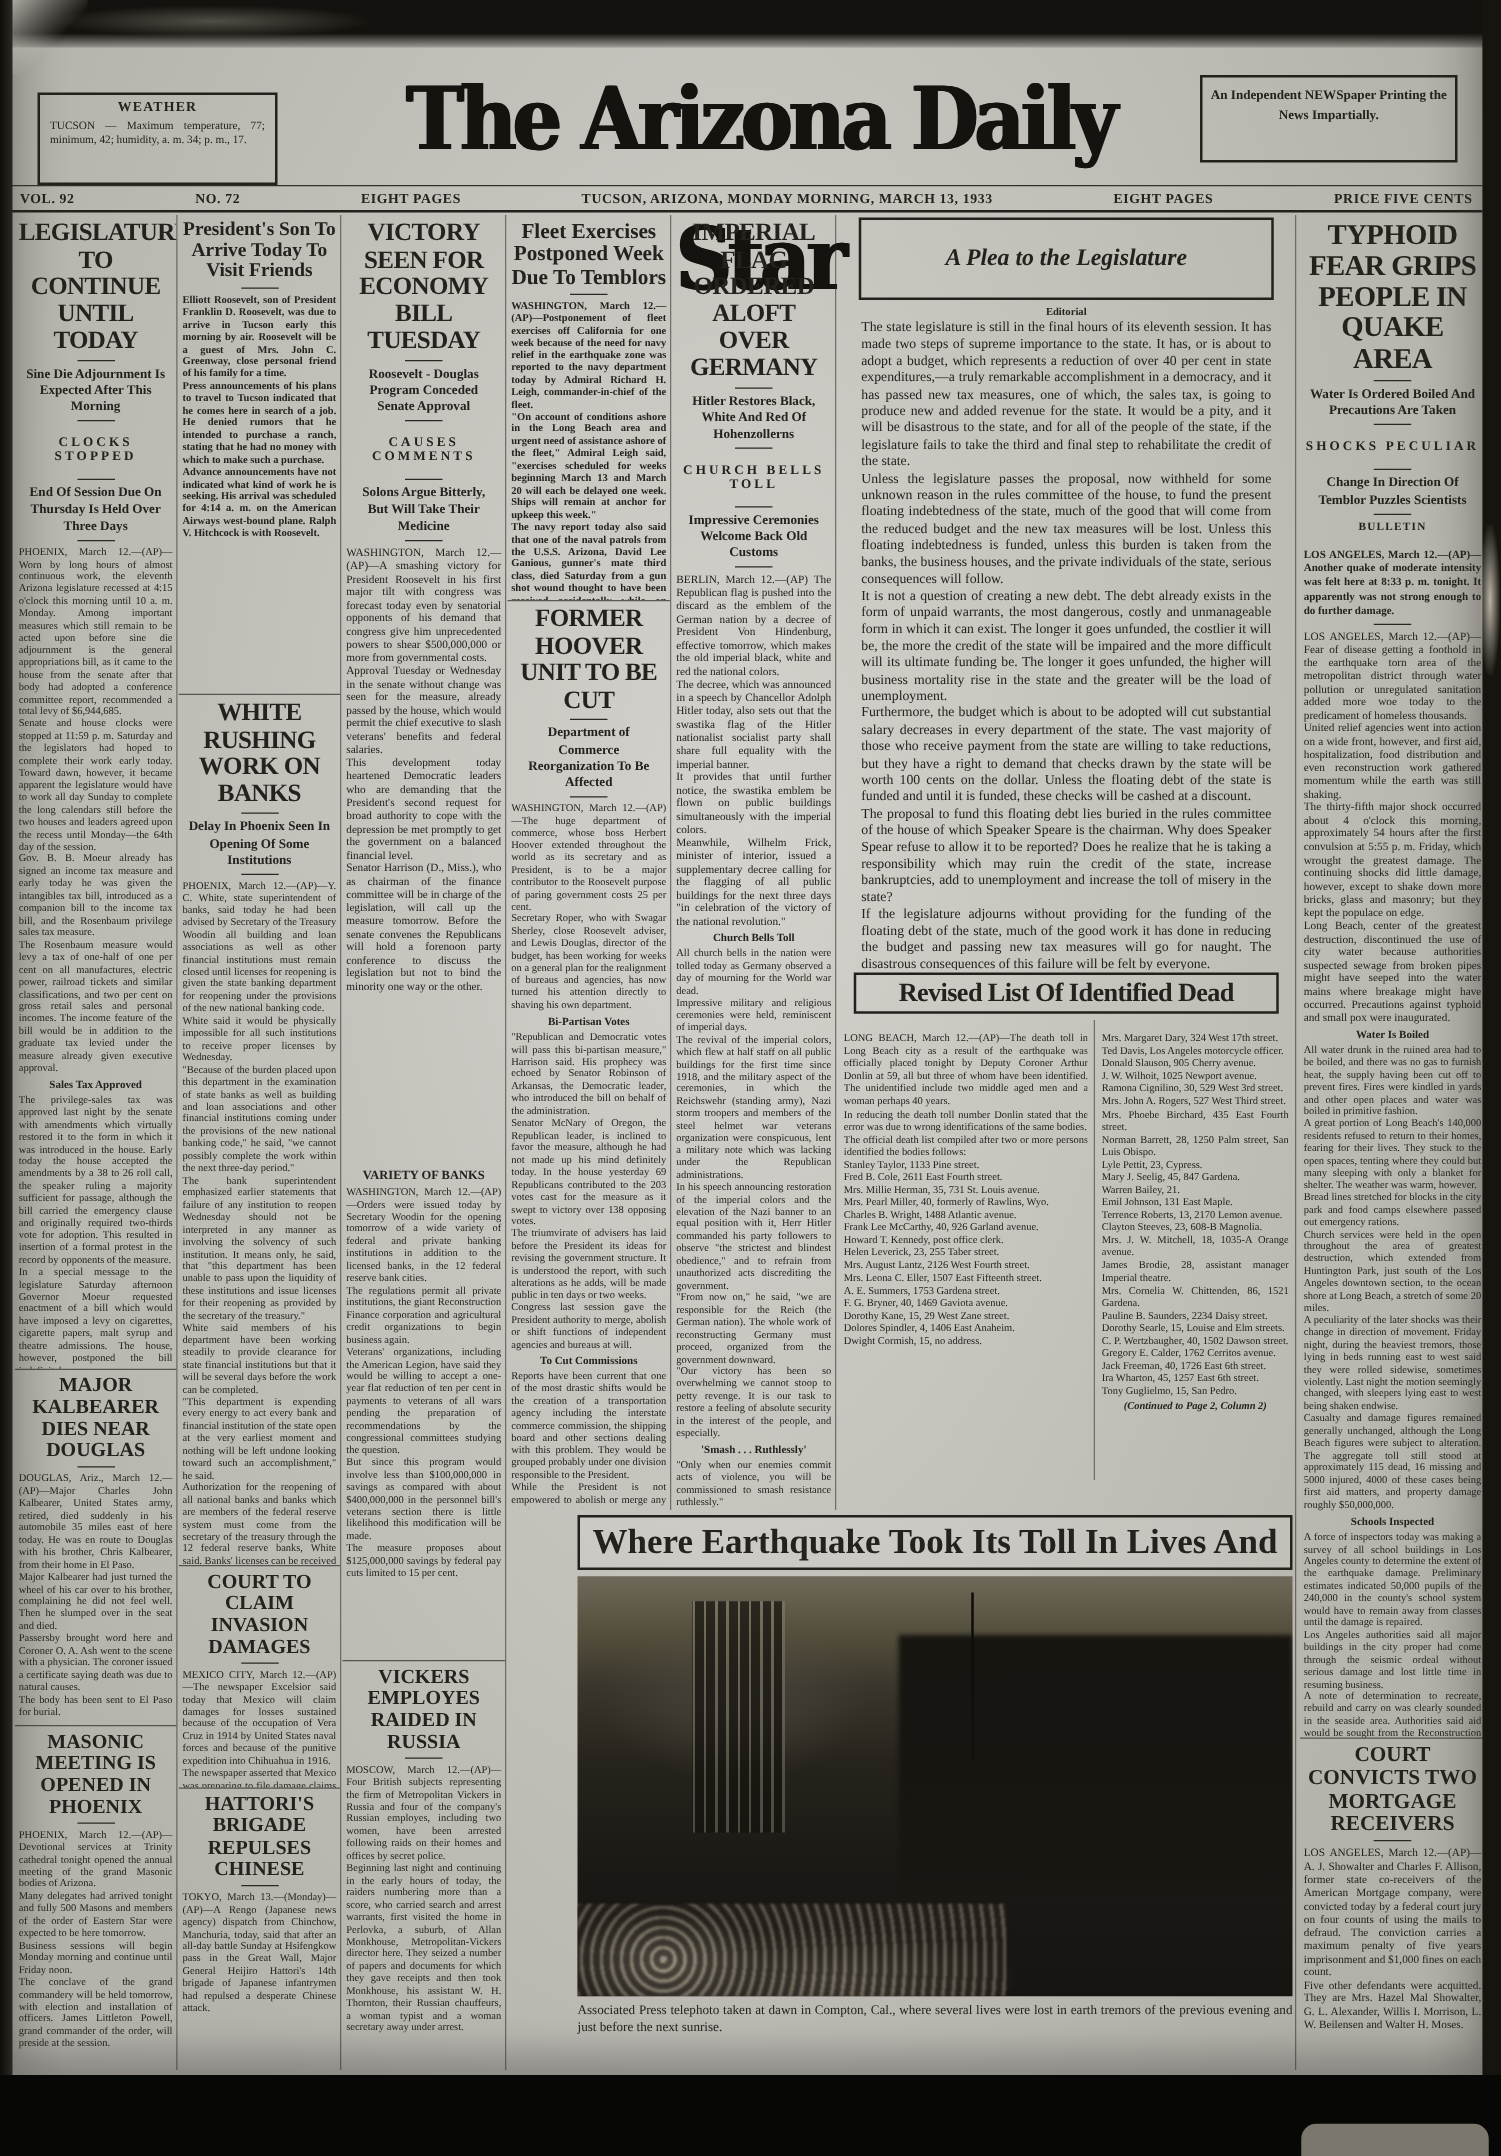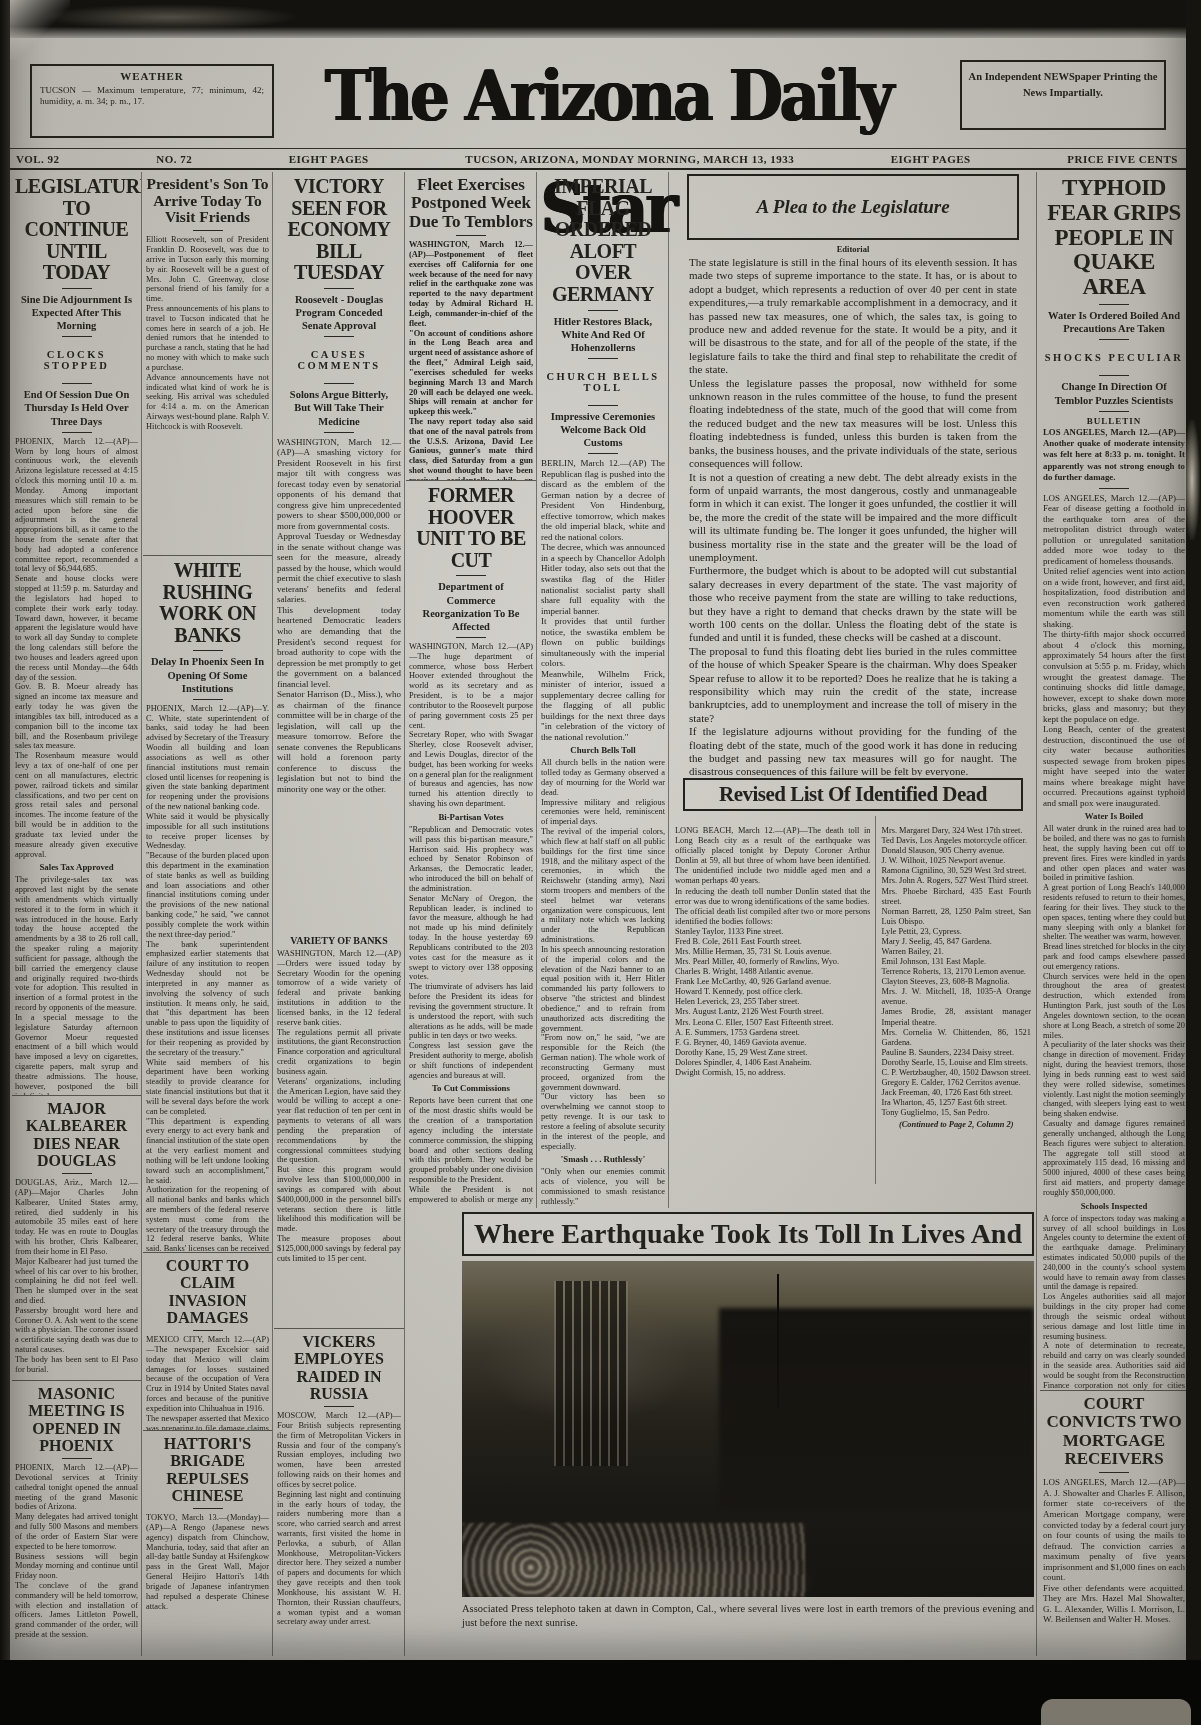--- a/index.html
+++ b/index.html
@@ -21,21 +21,21 @@
   .rightedge .blotch{position:absolute;left:-2px;top:420px;width:16px;height:120px;
            background:radial-gradient(ellipse,#b8b3a6,rgba(30,28,22,0) 75%);}
   .botband{position:absolute;left:0;top:1660px;width:1201px;height:65px;background:#070706;}
   .botband .blob{position:absolute;right:10px;bottom:0;width:150px;height:26px;border-radius:12px 12px 0 0;
            background:#8f8b80;opacity:.85;}
   .crease{position:absolute;left:0;top:0;width:70px;height:60px;
            background:linear-gradient(135deg,rgba(235,232,224,.8),rgba(235,232,224,0) 60%);}
 
   
   .mast{position:absolute;left:0;top:40px;width:1178px;height:108px;}
-  .wbox{position:absolute;left:22px;top:24px;width:244px;height:74px;border:2px solid #23211c;
+  .wbox{position:absolute;left:22px;top:34px;width:192px;height:74px;border:2px solid #23211c;
         padding:4px 8px;box-sizing:border-box;}
   .wbox .wt{font-weight:700;font-size:11px;text-align:center;letter-spacing:1px;}
   .wbox .wx{font-size:9px;line-height:1.25;margin-top:3px;text-align:justify;}
   .title{position:absolute;left:260px;top:6px;width:680px;height:100px;text-align:center;
         font-family:"DejaVu Serif", serif;font-weight:700;font-size:62px;line-height:100px;
         letter-spacing:-3px;transform:scaleY(1.12);color:#151310;
         text-shadow:1px 0 0 #151310, -1px 0 0 #151310;}
   .sbox{position:absolute;left:952px;top:20px;width:206px;height:70px;border:2px solid #23211c;
         box-sizing:border-box;padding:7px 4px;text-align:center;font-weight:700;font-size:10.5px;line-height:1.55;}
   
@@ -90,21 +90,21 @@
   .photo .frame{position:absolute;left:16%;top:6%;width:13%;height:55%;
        background:repeating-linear-gradient(90deg, rgba(150,142,124,.5) 0 2px, rgba(20,18,14,.9) 2px 9px);opacity:.8;}
   .photo .mass{position:absolute;right:0;top:14%;width:55%;height:60%;
        background:linear-gradient(180deg, rgba(15,14,11,.9), rgba(25,22,18,.7));filter:blur(2px);}
   .photo .pole{position:absolute;left:55%;top:4%;width:2px;height:40%;background:#0d0c0a;}
   .photo .rubble{position:absolute;left:0;bottom:0;width:60%;height:22%;
        background:repeating-radial-gradient(circle at 20% 60%, rgba(170,160,140,.55) 0 3px, rgba(40,36,30,.8) 3px 8px);
        filter:blur(1px);opacity:.8;}
   .caption{font-size:10.5px;line-height:1.3;text-align:justify;margin-top:5px;white-space:pre-line;}
 
-  .bull-label{font-weight:700;font-size:9px;text-align:center;letter-spacing:1px;margin:3px 0 1px;}
+  .bull-label{font-weight:700;font-size:9px;text-align:center;letter-spacing:1px;margin:3px 0 12px;}
   .bull{font-weight:700;font-size:8.8px;line-height:1.3;text-align:justify;white-space:pre-line;margin:1px 0;}
 </style>
 </head>
 <body>
 
 <div class="shot">
   <div class="paper">
 
     <div class="mast">
       <div class="wbox">
@@ -166,21 +166,21 @@
 Many delegates had arrived tonight and fully 500 Masons and members of the order of Eastern Star were expected to be here tomorrow.
 Business sessions will begin Monday morning and continue until Friday noon.
 The conclave of the grand commandery will be held tomorrow, with election and installation of officers. James Littleton Powell, grand commander of the order, will preside at the session.</p>
       </section>
     </div>
 
     <div class="col" style="left:135px;top:172px;width:129px">
       <section class="art" style="height:383px">
         <h2 class="hl lite">President's Son To Arrive Today To Visit Friends</h2>
         <div class="sep"></div>
-        <p class="bd" style="font-weight:400">Elliott Roosevelt, son of President Franklin D. Roosevelt, was due to arrive in Tucson early this morning by air. Roosevelt will be a guest of Mrs. John C. Greenway, close personal friend of his family for a time.
+        <p class="bd" style="font-weight:700">Elliott Roosevelt, son of President Franklin D. Roosevelt, was due to arrive in Tucson early this morning by air. Roosevelt will be a guest of Mrs. John C. Greenway, close personal friend of his family for a time.
 Press announcements of his plans to travel to Tucson indicated that he comes here in search of a job. He denied rumors that he intended to purchase a ranch, stating that he had no money with which to make such a purchase.
 Advance announcements have not indicated what kind of work he is seeking. His arrival was scheduled for 4:14 a. m. on the American Airways west-bound plane. Ralph V. Hitchcock is with Roosevelt.</p>
       </section>
       <section class="art rule" style="height:697px">
         <h1 class="hl">WHITE RUSHING WORK ON BANKS</h1>
         <div class="sep"></div>
         <p class="deck">Delay In Phoenix Seen In Opening Of Some Institutions</p>
         <div class="sep"></div>
         <p class="bd">PHOENIX, March 12.—(AP)—Y. C. White, state superintendent of banks, said today he had been advised by Secretary of the Treasury Woodin all building and loan associations as well as other financial institutions must remain closed until licenses for reopening is given the state banking department for reopening under the provisions of the new national banking code.
 White said it would be physically impossible for all such institutions to receive proper licenses by Wednesday.

